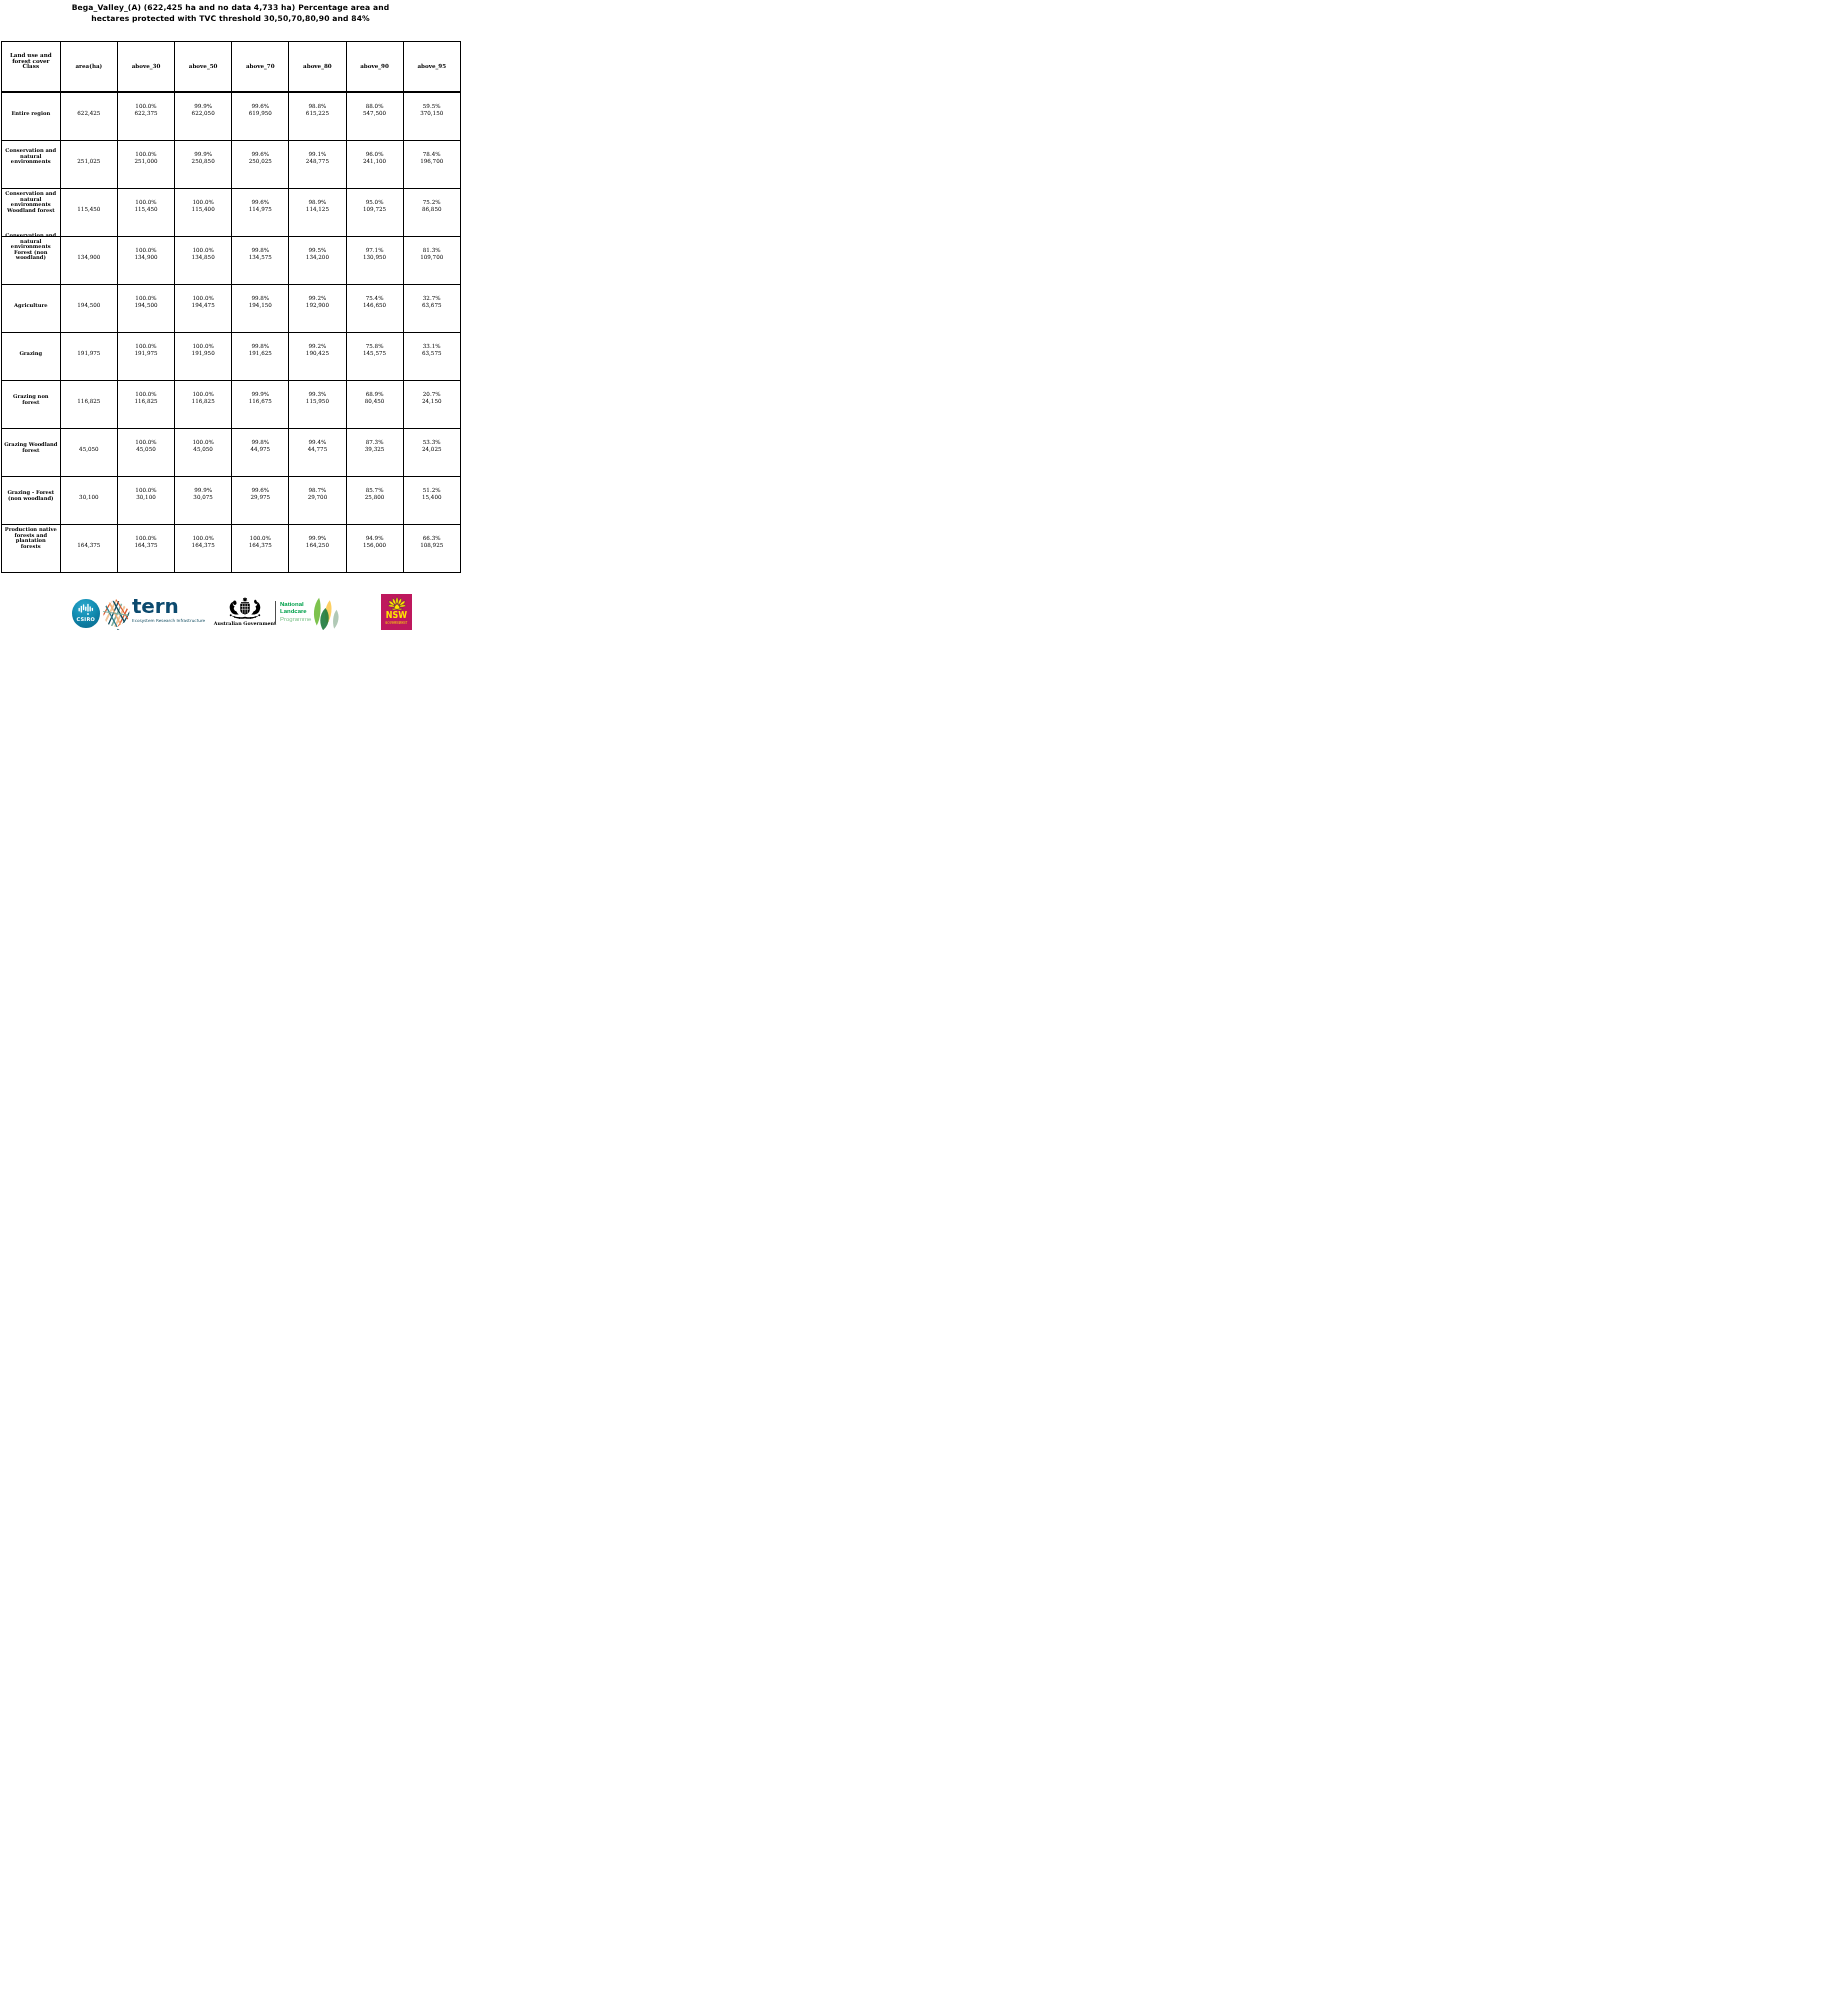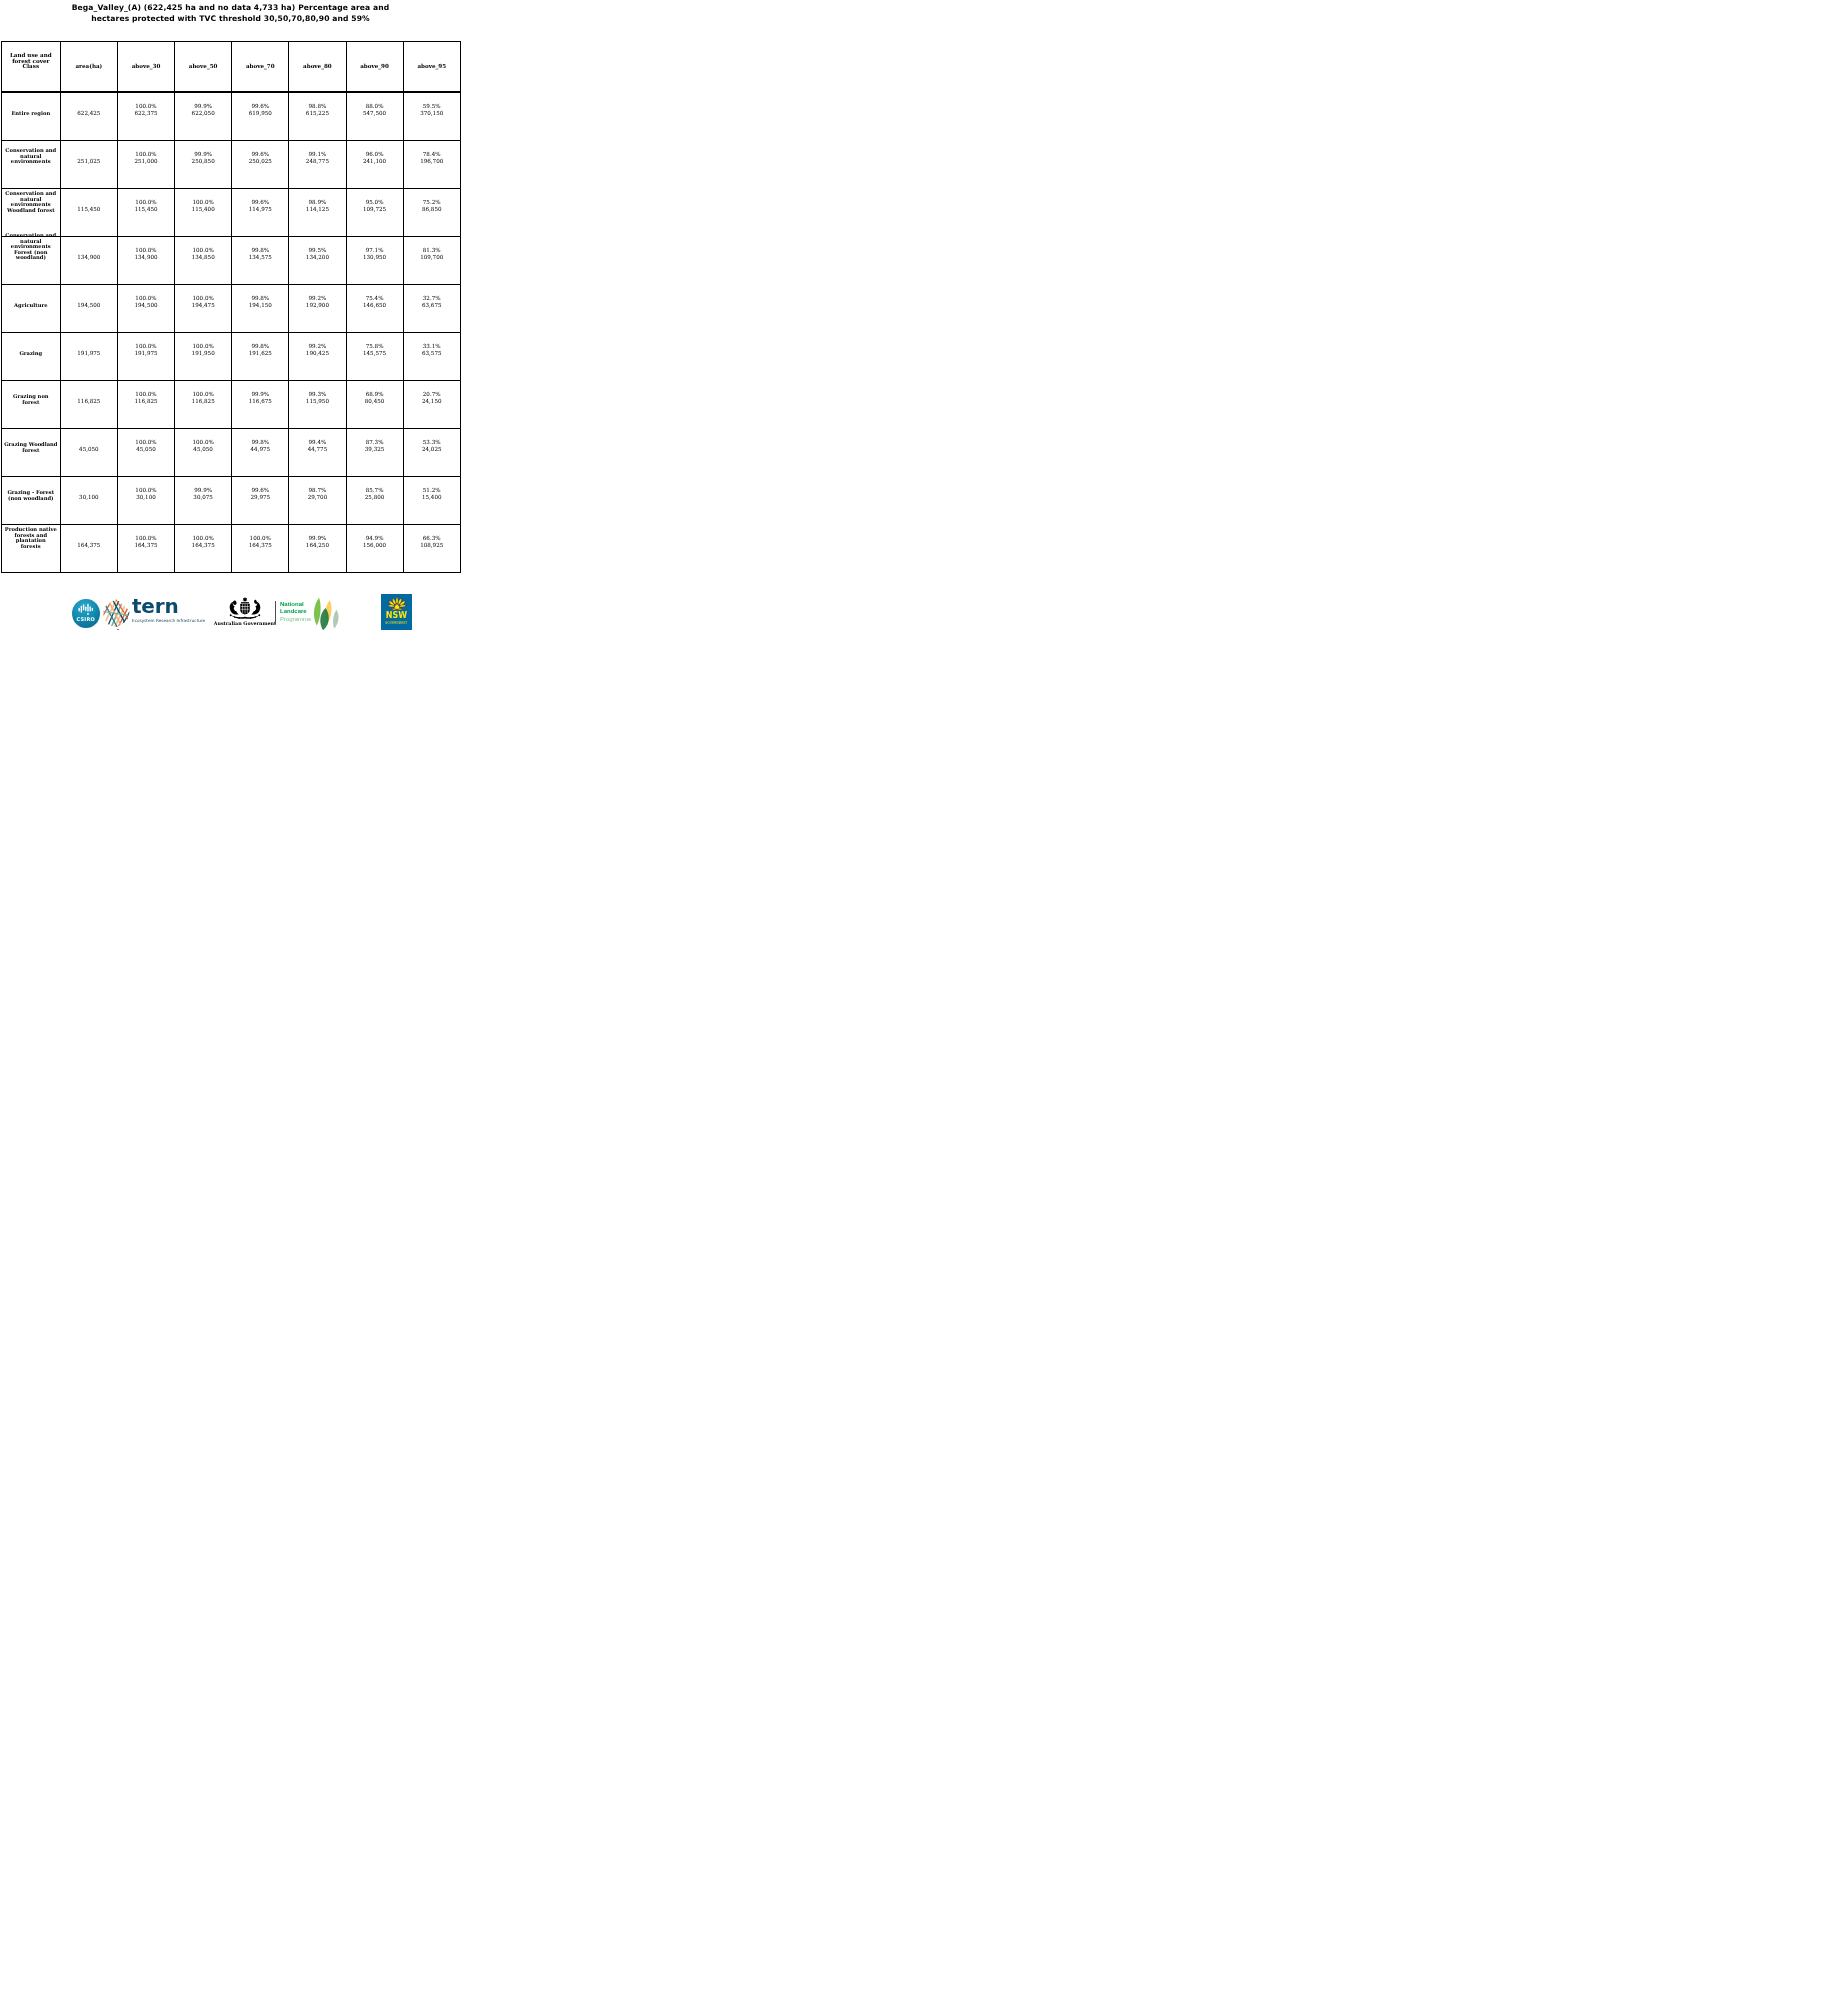--- a/index.html
+++ b/index.html
@@ -52,35 +52,35 @@
   .ag-word { position:absolute; left:207px; top:45px; width:76px; text-align:center;
              font-family:"DejaVu Serif","Liberation Serif",serif; font-weight:bold; font-size:4.8px; }
 
   .nlp-divider { position:absolute; left:275px; top:26px; width:0.5px; height:23px; background:#4d4d4d; }
   .nlp-text { position:absolute; left:280px; top:25.5px;
               font-family:"Liberation Sans","DejaVu Sans",sans-serif; font-weight:bold;
               font-size:6px; line-height:7.6px; color:#00a14b; }
   .nlp-text .light { color:#82c58f; font-weight:normal; }
   .nlp-leaves { position:absolute; left:311px; top:22.3px; }
 
-  .nsw { position:absolute; left:381px; top:19px; width:31px; height:37px; background:#0369a1; }
+  .nsw { position:absolute; left:381px; top:19px; width:31px; height:37px; background:#be185d; }
   .nsw svg { position:absolute; left:5.6px; top:2.4px; }
   .nsw .nsw-word { position:absolute; left:0; right:0; top:17px; text-align:center; color:#ffe600;
                    font-family:"DejaVu Sans","Liberation Sans",sans-serif; font-weight:bold; font-size:8px; }
   .nsw .gov-word { position:absolute; left:0; right:0; top:28px; text-align:center; color:#ffe600;
                    font-family:"Liberation Sans","DejaVu Sans",sans-serif; font-size:2.6px; letter-spacing:0.4px; }
 </style>
 </head>
 <body>
 
 <div class="page">
 
   <div class="title">
     <div>Bega_Valley_(A) (622,425 ha and no data 4,733 ha) Percentage area and</div>
-    <div>hectares protected with TVC threshold 30,50,70,80,90 and 59%</div>
+    <div>hectares protected with TVC threshold 30,50,70,80,90 and 84%</div>
   </div>
 
   <div class="tbl">
 
     <div class="row header">
       <div class="cell label">
           <div class="cb">Land use and
 forest cover
 Class</div>
         </div>

